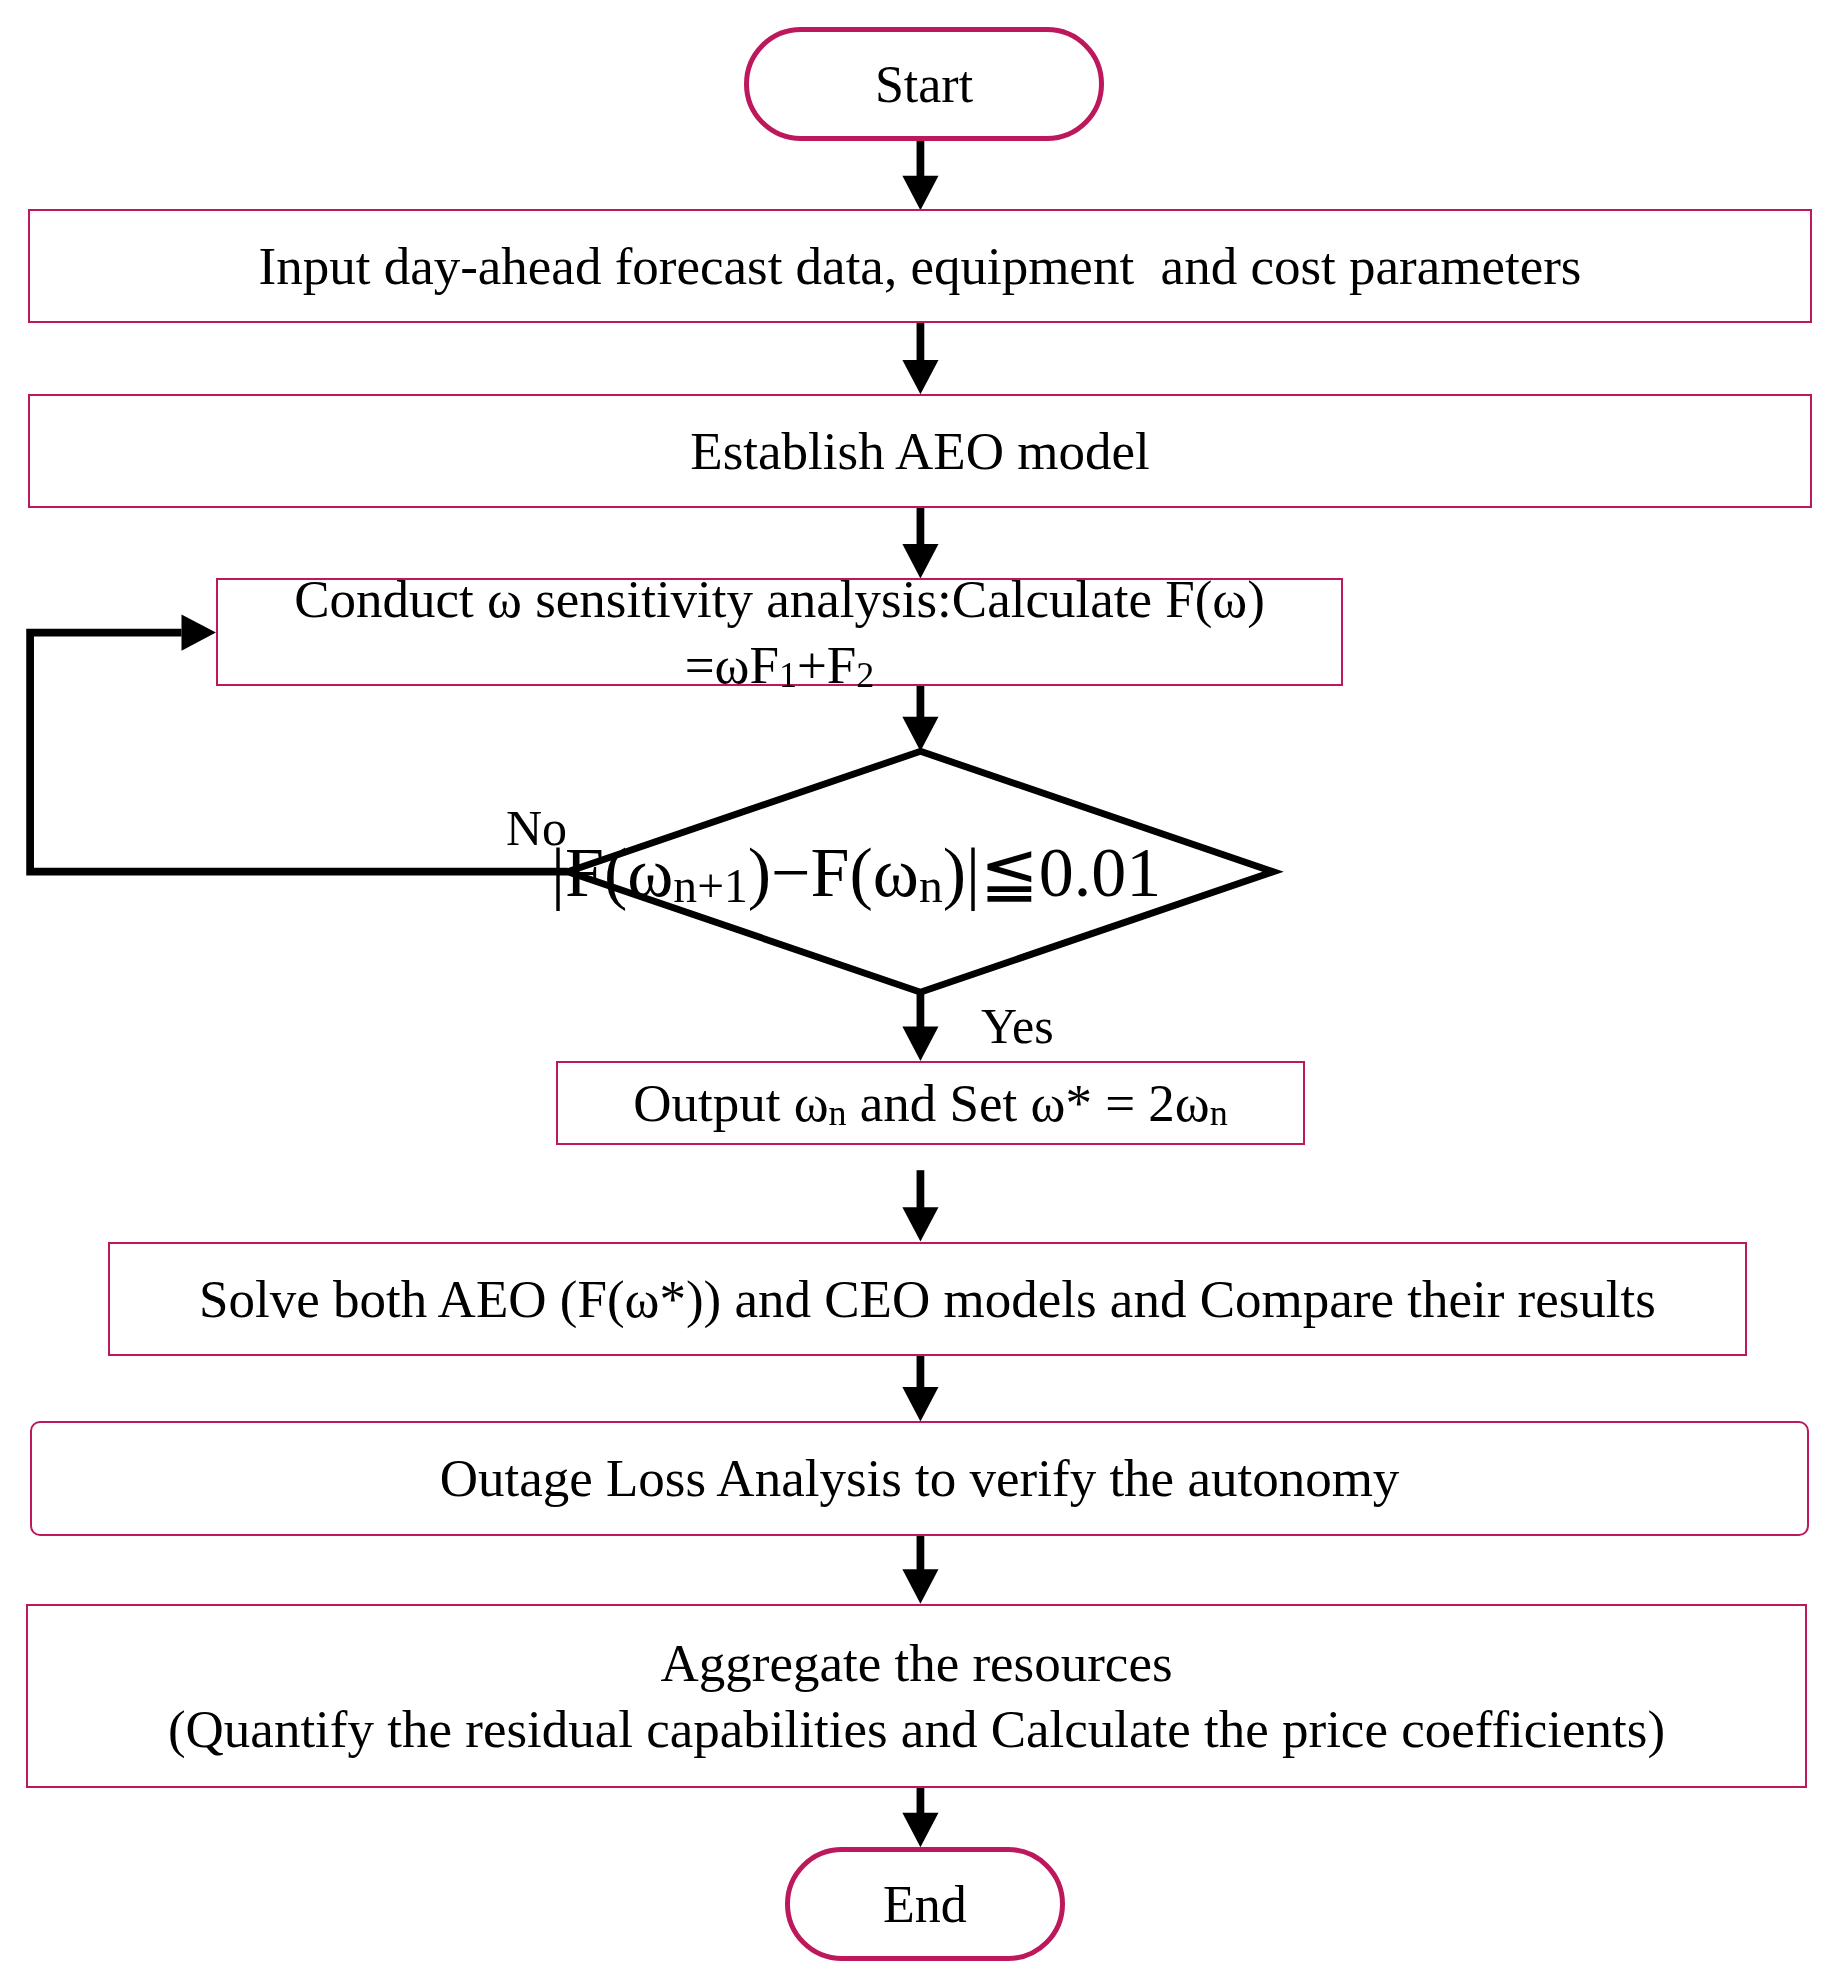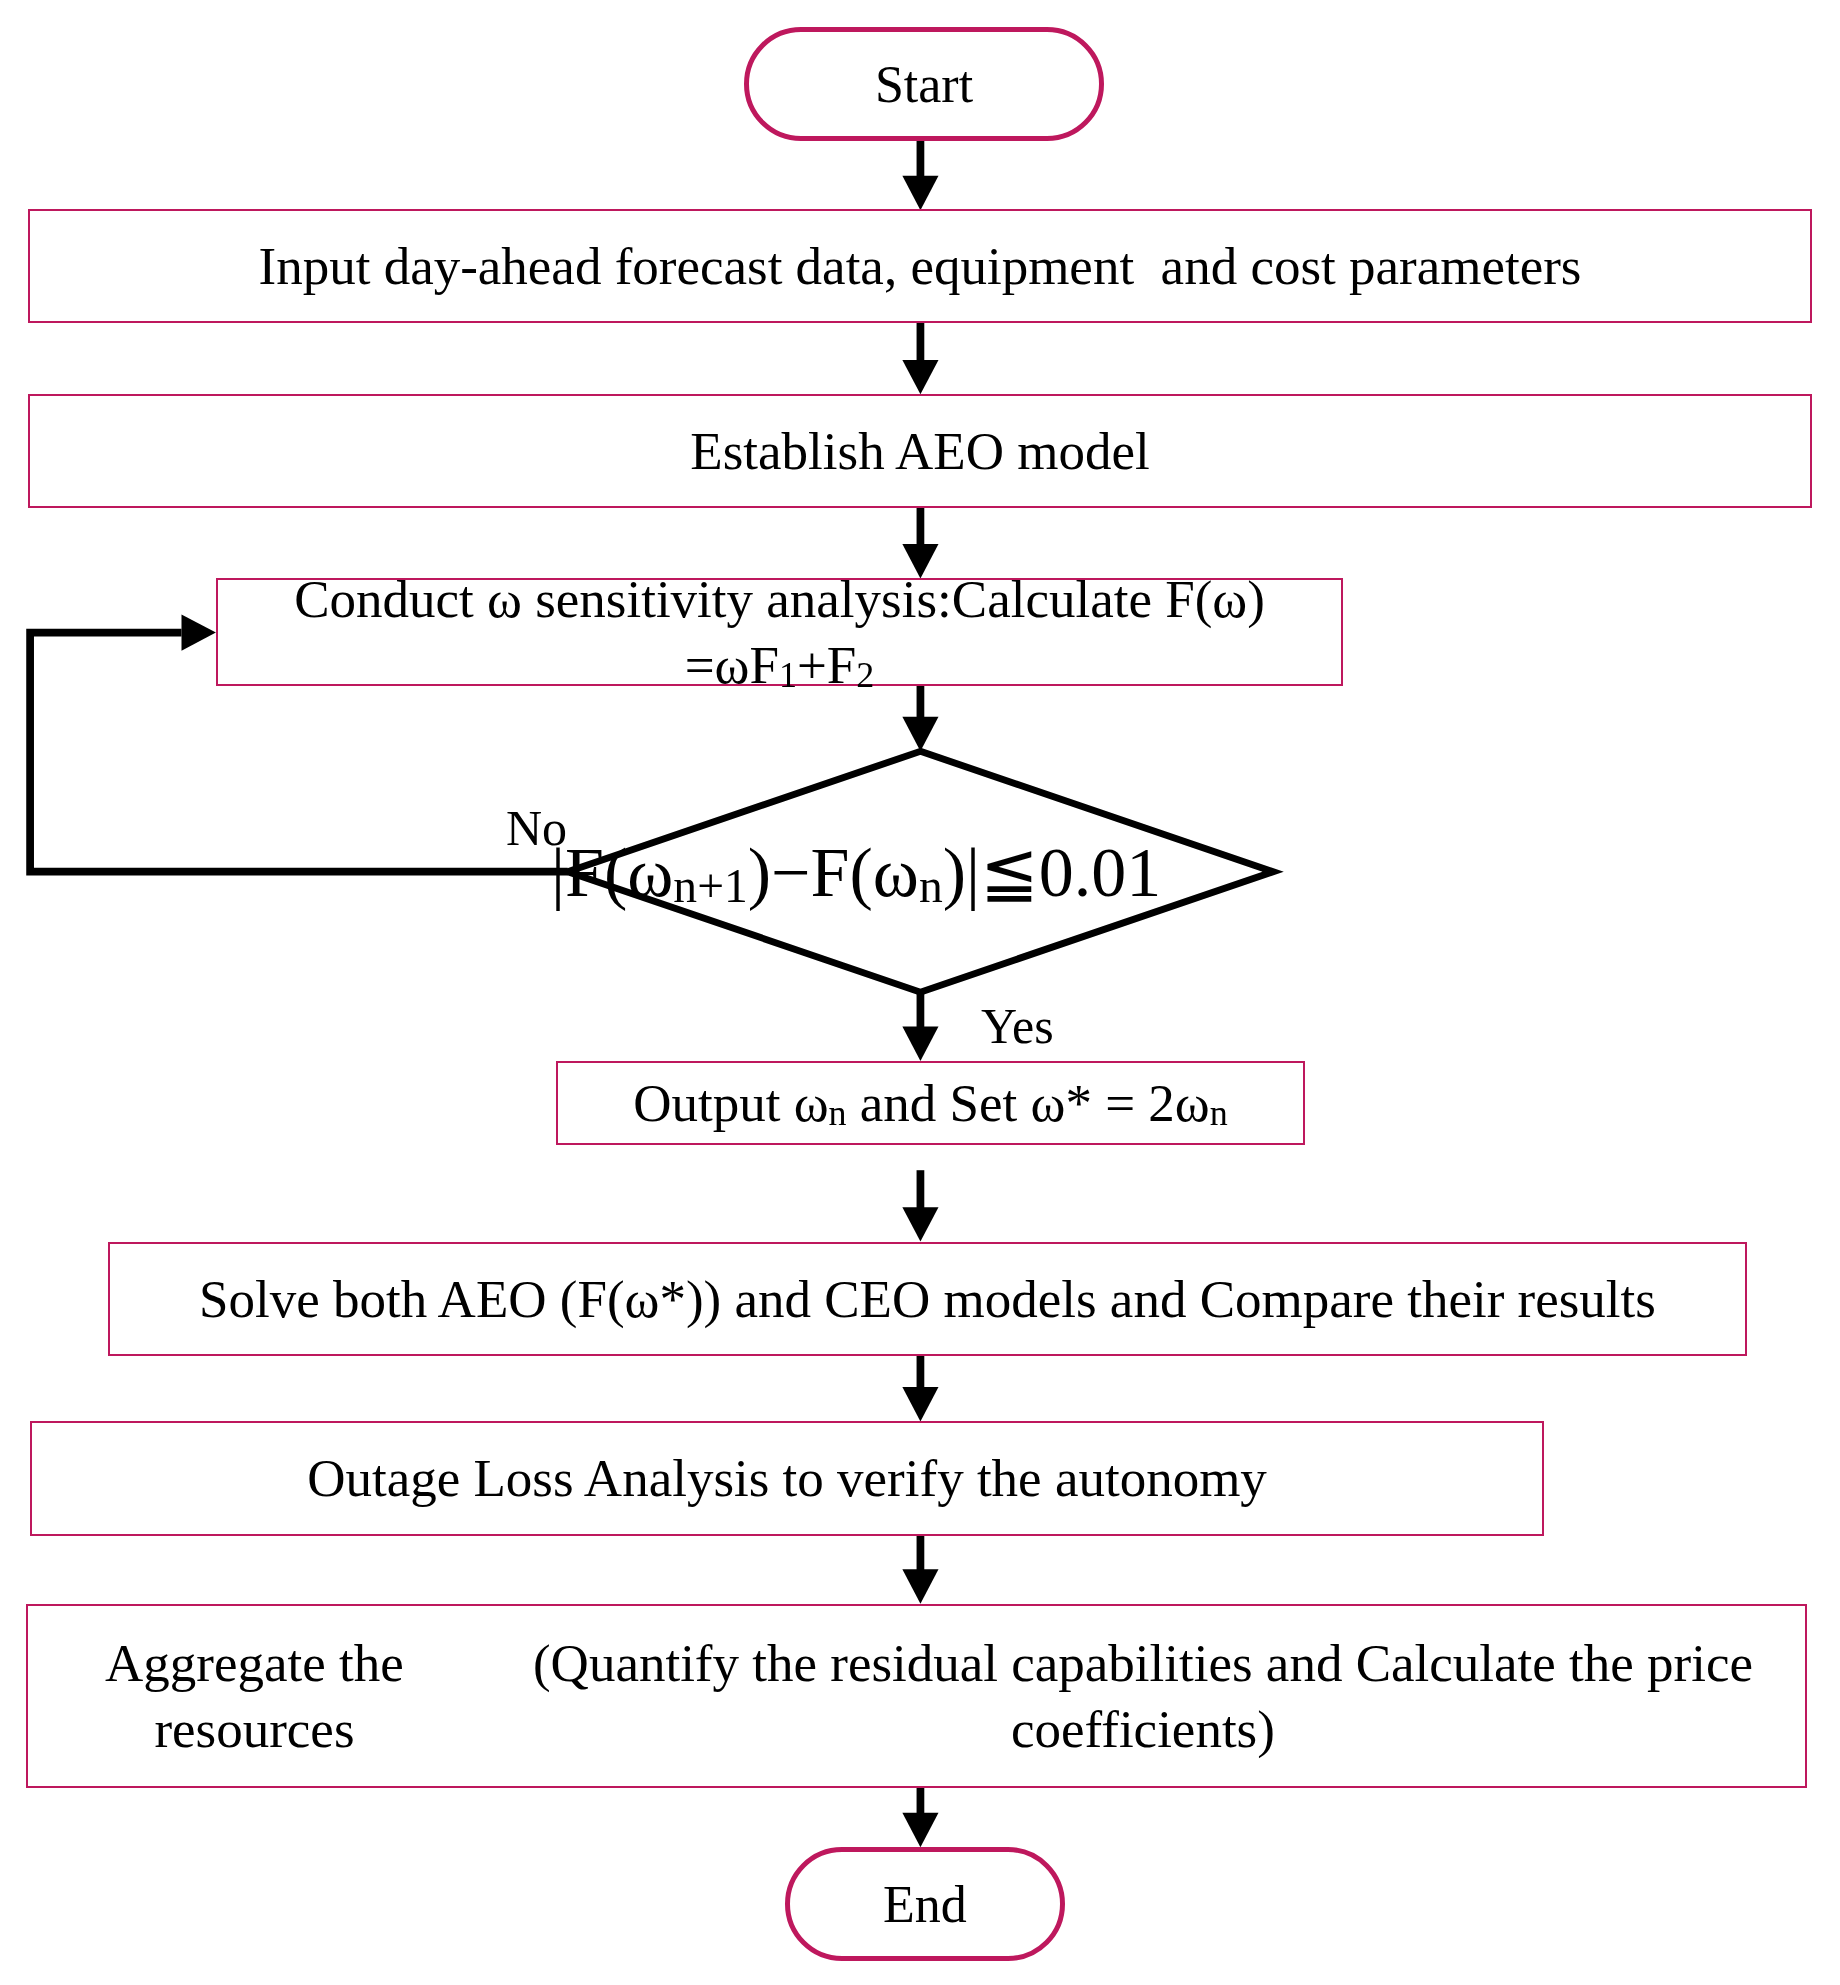--- a/index.html
+++ b/index.html
@@ -12,21 +12,21 @@
   .node{
     position:absolute;box-sizing:border-box;background:#ffffff;
     border:2px solid #be185d;display:flex;align-items:center;justify-content:center;
     text-align:center;font-size:53px;line-height:1.25;white-space:pre-wrap;
   }
   .terminator{border-radius:62px;border-width:5.2px;font-size:52px;}
   .decision-label{
     position:absolute;display:flex;align-items:center;justify-content:flex-start;
     text-align:center;font-size:70px;white-space:pre-wrap;
   }
-  .multiline{flex-direction:row;}
+  .multiline{flex-direction:column;}
   .edge-label{
     position:absolute;font-family:Liberation Serif, serif;
     font-size:50px;line-height:1;
   }
   sub{font-size:0.68em;vertical-align:-0.12em;line-height:0;}
 </style>
 </head>
 <body>
 
 <div class="canvas">
@@ -103,21 +103,21 @@
   <div class="edge-label" style="left:981px;top:1001px;">Yes</div>
 
   <div class="node" style="left:556px;top:1061px;width:749px;height:84px;">
     <span>Output ω<sub>n</sub> and Set ω* = 2ω<sub>n</sub></span>
   </div>
 
   <div class="node" style="left:108px;top:1242px;width:1639px;height:114px;">
     <span>Solve both AEO (F(ω*)) and CEO models and Compare their results</span>
   </div>
 
-  <div class="node" style="left:30px;top:1421px;width:1514px;height:115px;">
+  <div class="node" style="left:30px;top:1421px;width:1779px;height:115px;border-radius:10px;">
     <span>Outage Loss Analysis to verify the autonomy</span>
   </div>
 
   <div class="node multiline" style="left:26px;top:1604px;width:1781px;height:184px;">
     <div>Aggregate the resources</div>
     <div>(Quantify the residual capabilities and Calculate the price coefficients)</div>
   </div>
 
   <div class="node terminator" style="left:785px;top:1847px;width:280px;height:114px;">
     <span>End</span>

